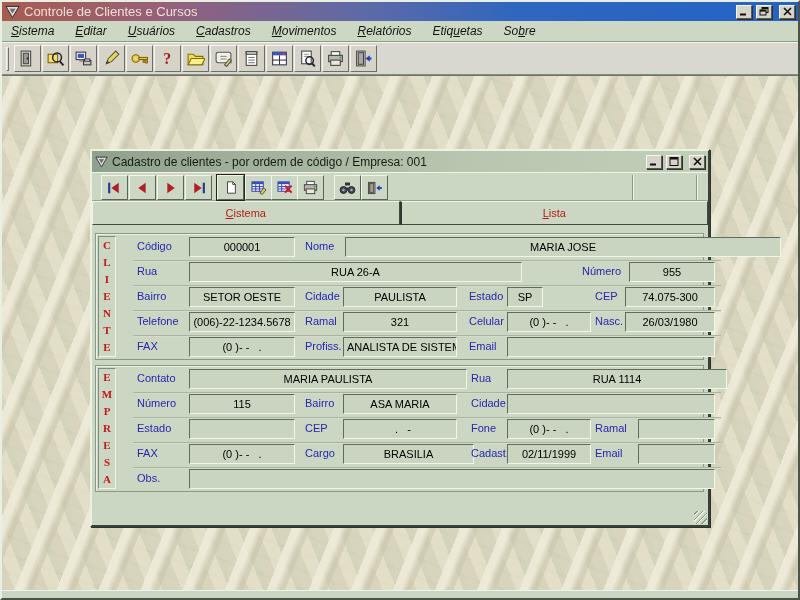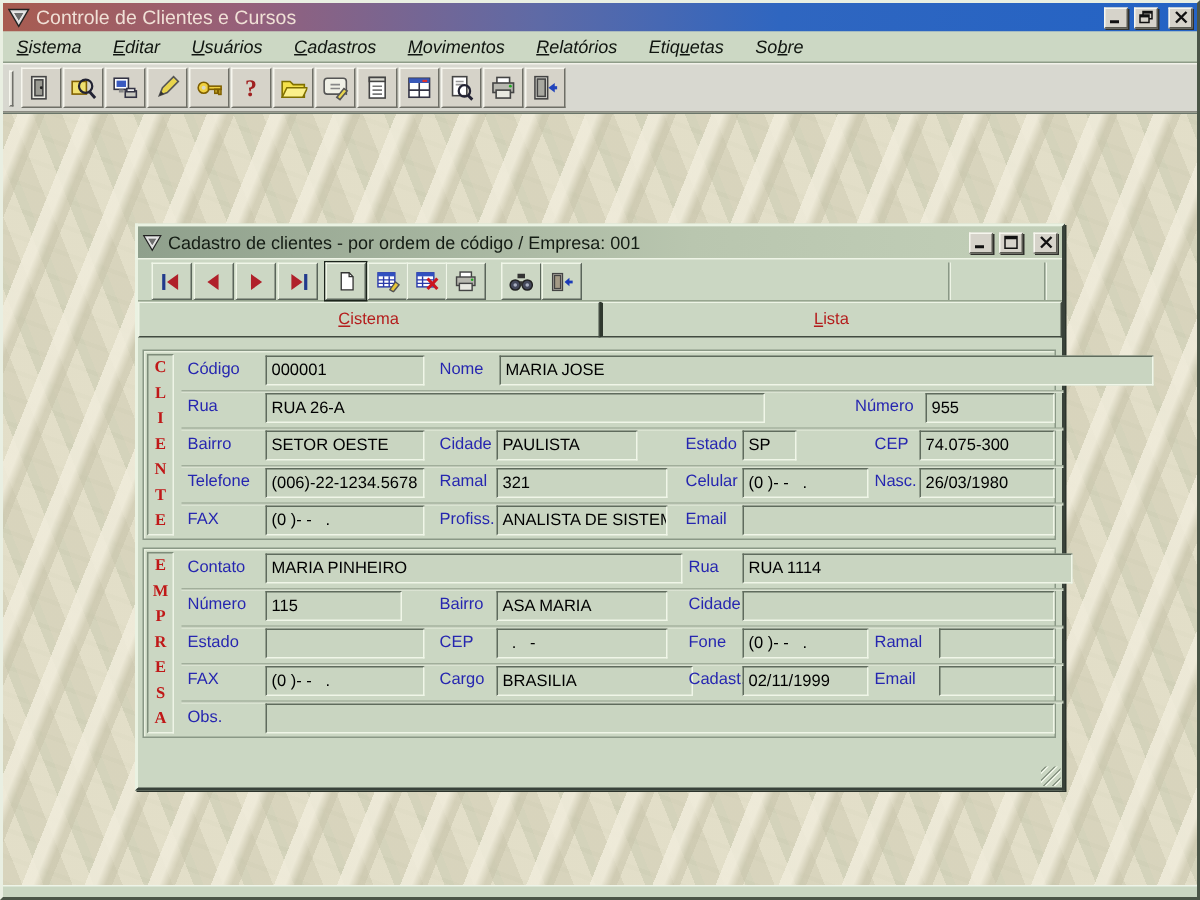--- a/index.html
+++ b/index.html
@@ -62,21 +62,21 @@
     background:#cbd7c3;border:1px solid;border-color:#eef4e6 #414a40 #414a40 #eef4e6;cursor:default;}
   .tab + .tab{border-left:2px solid #2f382e;}
 
   .cbody{position:relative;height:300px;}
   .group{position:absolute;left:3px;width:609px;height:127px;border:1px solid #8a9886;
     box-shadow:inset 1px 1px 0 #e9f0e0;background:#cbd7c3;}
   .strip{position:absolute;left:2px;top:2px;bottom:2px;width:18px;border:1px solid;
     border-color:#7e8c7a #eef4e6 #eef4e6 #7e8c7a;display:flex;flex-direction:column;align-items:center;
     justify-content:space-around;color:#c01818;font-weight:bold;font-size:11px;line-height:11px;
     font-family:"Liberation Serif",serif;}
-  .frow{position:absolute;left:26px;width:586px;height:25px;}
+  .frow{position:absolute;left:38px;width:586px;height:25px;text-align:center;}
   .frow.sep::after{content:"";position:absolute;left:-1px;right:-1px;bottom:-2px;height:2px;
     background:linear-gradient(to bottom,#93a18d,#e9f0e0);}
   .lbl{position:absolute;top:6px;font-size:11px;line-height:11px;color:#2626b0;white-space:nowrap;}
   .inp{position:absolute;top:2px;height:20px;border:1px solid;
     border-color:#5f6b5d #f0f6e8 #f0f6e8 #5f6b5d;background:#c9d5c1;color:#000;
     font-size:11px;line-height:16px;padding:1px 3px 0;white-space:pre;overflow:hidden;}
   .rgrip{position:absolute;right:1px;bottom:1px;width:13px;height:13px;
     background:repeating-linear-gradient(135deg, rgba(0,0,0,0) 0 2px, #8d9a88 2px 3px, #eef4e6 3px 4px);}
 </style>
 </head>
@@ -428,21 +428,21 @@
           <div class="frow sep" style="top:26px">
             <span class="lbl" style="left:3px">Rua</span>
             <span class="inp" style="left:55px;width:333px">RUA 26-A</span>
             <span class="lbl" style="left:448px">Número</span>
             <span class="inp" style="left:495px;width:86px">955</span>
           </div>
           <div class="frow sep" style="top:51px">
             <span class="lbl" style="left:3px">Bairro</span>
             <span class="inp" style="left:55px;width:106px">SETOR OESTE</span>
             <span class="lbl" style="left:171px">Cidade</span>
-            <span class="inp" style="left:209px;width:94px">PAULISTA</span>
+            <span class="inp" style="left:209px;width:114px">PAULISTA</span>
             <span class="lbl" style="left:335px">Estado</span>
             <span class="inp" style="left:373px;width:36px">SP</span>
             <span class="lbl" style="left:461px">CEP</span>
             <span class="inp" style="left:491px;width:90px">74.075-300</span>
           </div>
           <div class="frow sep" style="top:76px">
             <span class="lbl" style="left:3px">Telefone</span>
             <span class="inp" style="left:55px;width:106px">(006)-22-1234.5678</span>
             <span class="lbl" style="left:171px">Ramal</span>
             <span class="inp" style="left:209px;width:114px">321</span>
@@ -466,27 +466,27 @@
             <span>E</span>
             <span>M</span>
             <span>P</span>
             <span>R</span>
             <span>E</span>
             <span>S</span>
             <span>A</span>
           </div>
           <div class="frow sep" style="top:1px">
             <span class="lbl" style="left:3px">Contato</span>
-            <span class="inp" style="left:55px;width:278px">MARIA PINHEIRO</span>
+            <span class="inp" style="left:55px;width:278px">MARIA PAULISTA</span>
             <span class="lbl" style="left:337px">Rua</span>
             <span class="inp" style="left:373px;width:220px">RUA 1114</span>
           </div>
           <div class="frow sep" style="top:26px">
             <span class="lbl" style="left:3px">Número</span>
-            <span class="inp" style="left:55px;width:91px">115</span>
+            <span class="inp" style="left:55px;width:106px">115</span>
             <span class="lbl" style="left:171px">Bairro</span>
             <span class="inp" style="left:209px;width:114px">ASA MARIA</span>
             <span class="lbl" style="left:337px">Cidade</span>
             <span class="inp" style="left:373px;width:208px"></span>
           </div>
           <div class="frow sep" style="top:51px">
             <span class="lbl" style="left:3px">Estado</span>
             <span class="inp" style="left:55px;width:106px"></span>
             <span class="lbl" style="left:171px">CEP</span>
             <span class="inp" style="left:209px;width:114px">  .   -</span>

